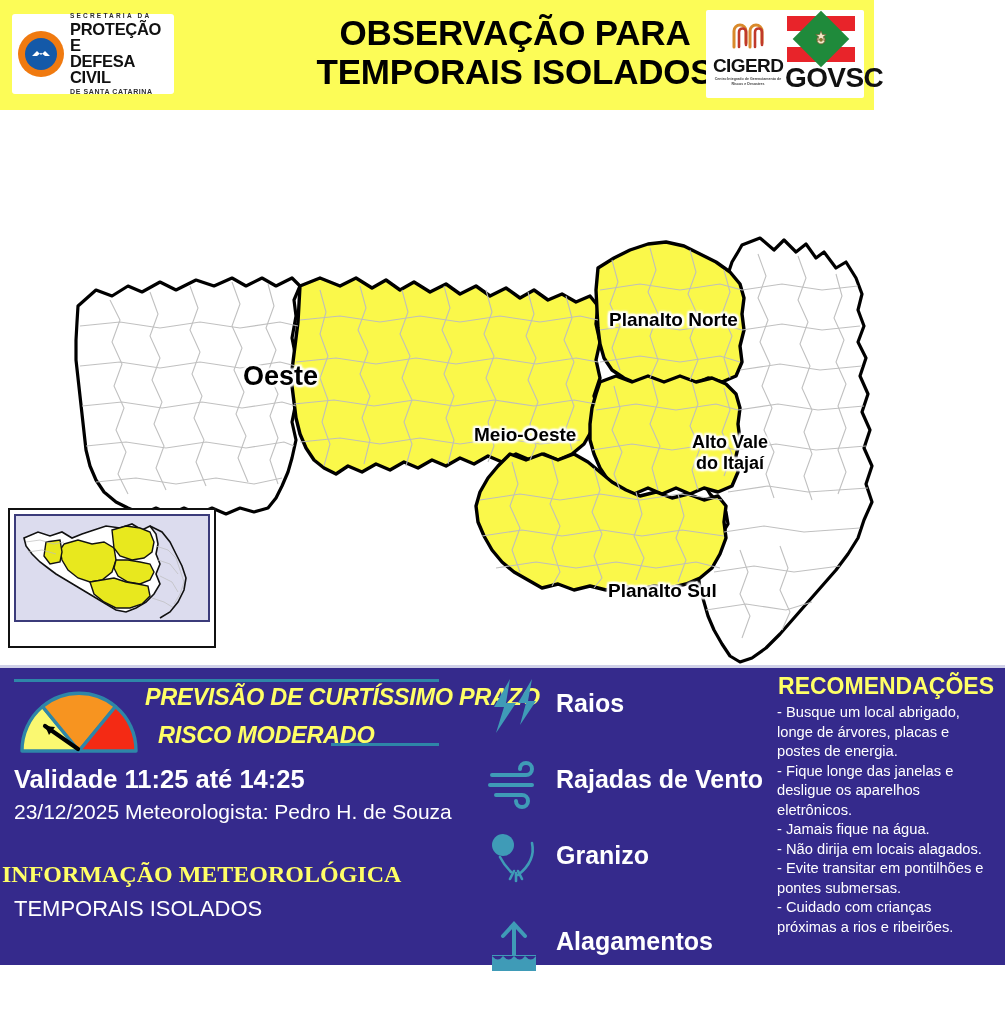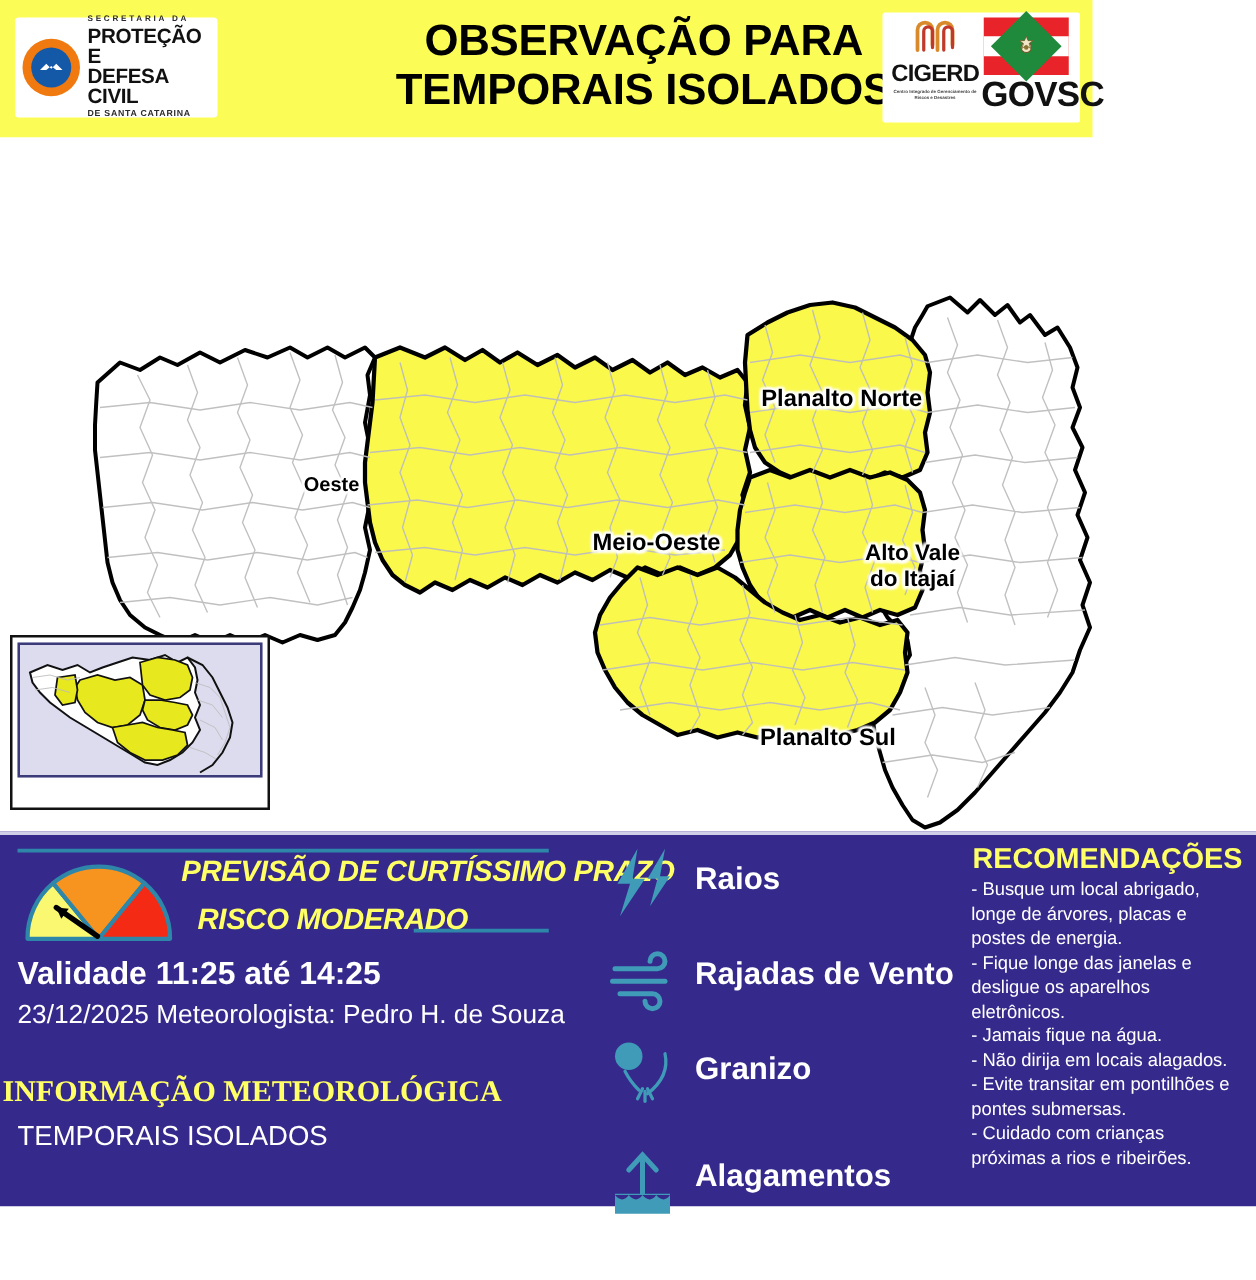--- a/index.html
+++ b/index.html
@@ -16,21 +16,21 @@
   #pdc-text{margin-left:6px;line-height:1;}
   .pdc-l1{font-size:6.5px;letter-spacing:2.2px;color:#2b2b2b;font-weight:bold;}
   .pdc-l2{font-size:16.5px;font-weight:bold;color:#111;letter-spacing:-.3px;margin-top:1px;}
   .pdc-l3{font-size:16.5px;font-weight:bold;color:#111;letter-spacing:-.3px;margin-top:-1px;}
   .pdc-l4{font-size:7px;font-weight:bold;color:#2b2b2b;letter-spacing:.6px;margin-top:2px;}
 
   #header-title{position:absolute;left:250px;top:13px;width:530px;text-align:center;
                 font-size:35px;font-weight:bold;color:#000;line-height:1.12;letter-spacing:-.2px;}
 
   #brand-box{position:absolute;right:10px;top:10px;width:158px;height:88px;background:#fff;border-radius:2px;
-             display:flex;justify-content:space-around;box-sizing:border-box;padding:4px 6px;}
+             display:flex;align-items:center;justify-content:space-around;box-sizing:border-box;padding:4px 6px;}
   #cigerd{width:70px;text-align:center;}
   #cigerd .word{font-size:19px;font-weight:bold;letter-spacing:-0.6px;color:#111;margin-top:1px;line-height:1;}
   #cigerd .sub{font-size:3.6px;color:#444;line-height:1.35;margin-top:2px;font-weight:bold;}
   #govsc{width:72px;text-align:center;}
   #sc-flag{width:68px;height:46px;position:relative;background:#e8242a;margin:0 auto;}
   #sc-flag .bandw{position:absolute;left:0;width:100%;height:33%;background:#fff;top:33.5%;}
   #sc-flag .lozenge{position:absolute;left:50%;top:50%;width:40px;height:40px;margin:-20px 0 0 -20px;
                     background:#1f8a3b;transform:rotate(45deg);}
   #sc-flag .arms{position:absolute;left:50%;top:50%;width:18px;height:18px;margin:-9px 0 0 -9px;z-index:3;}
   #govsc .gw{font-size:28px;font-weight:bold;color:#111;letter-spacing:-.6px;line-height:1;margin-top:2px;}
@@ -248,21 +248,21 @@
         <path d="M780 436 L788 458 L780 480 L790 502 L782 520"></path>
       </g>
 
       <g stroke="#000" stroke-width="3.2" fill="none" stroke-linejoin="round">
         <path d="M300 176 L314 180 L320 196 L336 200 L344 214 L360 218 L368 232 L384 234 L392 248 L406 250
                  L416 262 L430 264 L440 276 L456 278 L466 290 L482 292 L492 304 L508 306 L518 318 L534 320
                  L546 332 L562 334 L574 344" opacity="0"></path>
       </g>
     </svg>
 
-    <div class="reg-label" style="left:243px;top:270px;font-size:16px;">Oeste</div>
+    <div class="reg-label" style="left:243px;top:251px;font-size:27px;">Oeste</div>
     <div class="reg-label" style="left:456px;top:314px;font-size:19px;padding-left:18px;">Meio-Oeste</div>
     <div class="reg-label" style="left:609px;top:199px;font-size:19px;">Planalto Norte</div>
     <div class="reg-label" style="left:692px;top:322px;font-size:18px;text-align:center;line-height:1.15;">
       <span>Alto Vale</span><br>
       <span>do Itajaí</span>
     </div>
     <div class="reg-label" style="left:608px;top:470px;font-size:19px;">Planalto Sul</div>
 
     <div id="inset">
       <div id="inset-inner">

